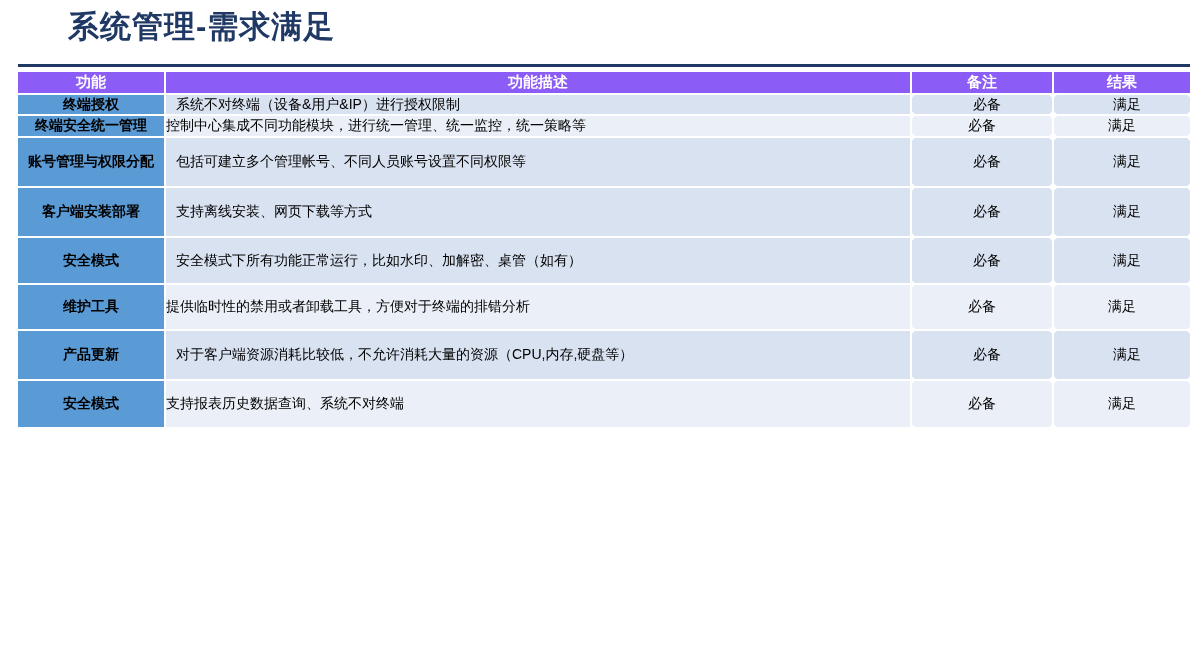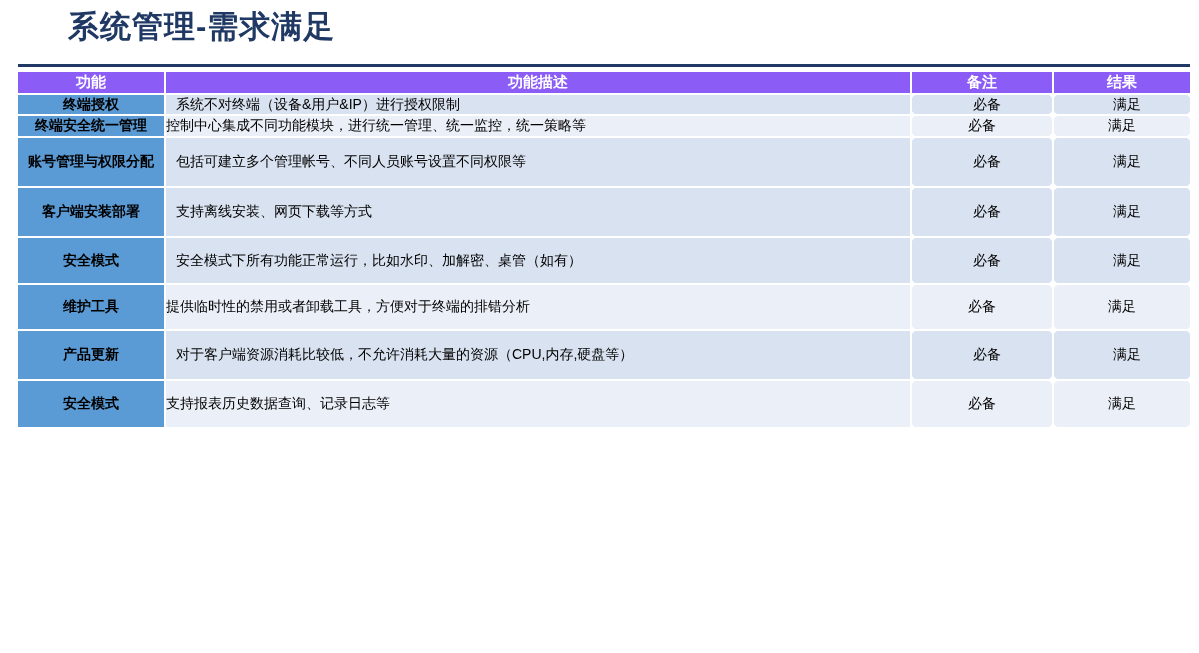--- a/index.html
+++ b/index.html
@@ -133,19 +133,19 @@
         <td class="result">满足</td>
       </tr>
       <tr class="band-a h52">
         <td class="feature">产品更新</td>
         <td class="desc">对于客户端资源消耗比较低，不允许消耗大量的资源（CPU,内存,硬盘等）</td>
         <td class="remark">必备</td>
         <td class="result">满足</td>
       </tr>
       <tr class="band-b h50">
         <td class="feature">安全模式</td>
-        <td class="desc">支持报表历史数据查询、记录日志等</td>
+        <td class="desc">支持报表历史数据查询、系统不对终端</td>
         <td class="remark">必备</td>
         <td class="result">满足</td>
       </tr>
     </tbody>
   </table>
 </div>
 
 </body></html>

